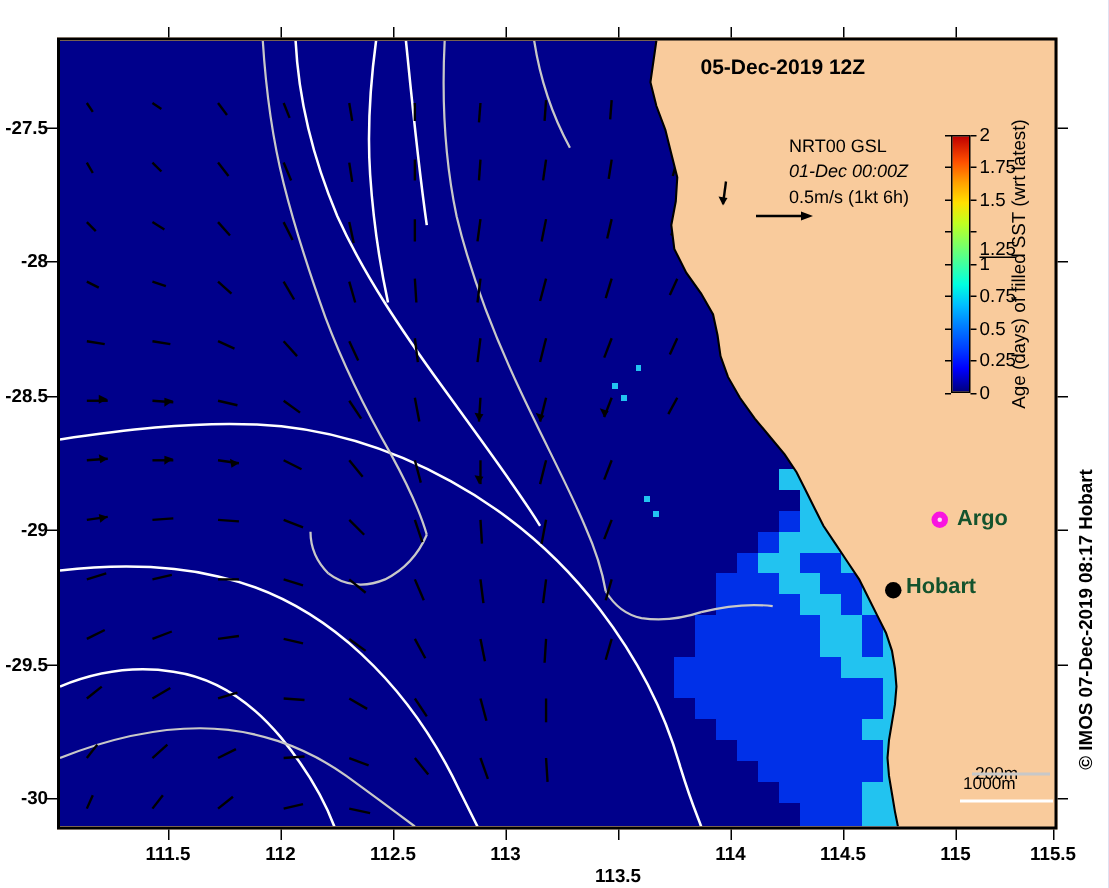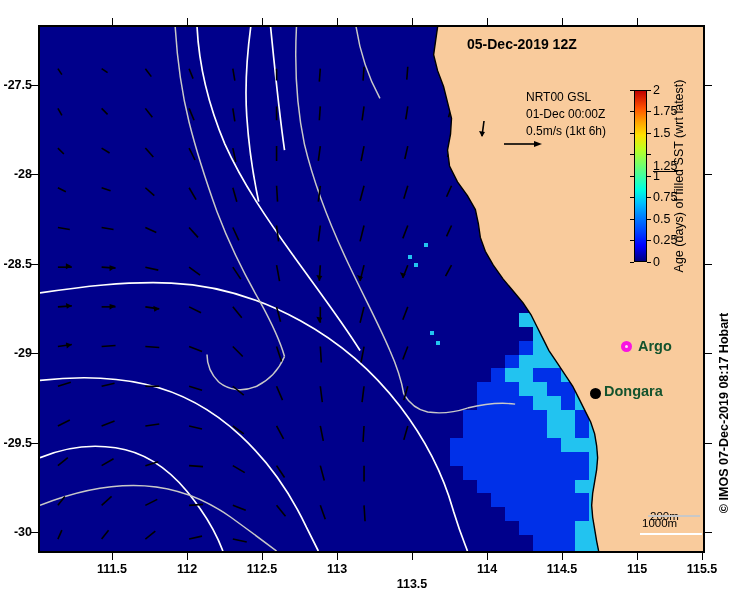--- a/index.html
+++ b/index.html
@@ -342,41 +342,41 @@
                L441,198 L443,212 L448,226 L456,240 L466,254 L476,266
                L486,278 L494,290 L500,302 L506,314 L512,326 L520,338
                L528,350 L536,362 L542,374 L548,386 L554,398 L558,410
                L560,422 L561,434 L560,446 L558,458 L556,470 L555,482
                L556,494 L558,506 L560,518 L562,528" fill="none" stroke="#000000" stroke-width="1.4"></path>
     </svg>
 
     <div class="title-lbl" style="left:427px;top:9px;">05-Dec-2019 12Z</div>
 
     <div class="ann" style="left:448px;top:63px;">NRT00 GSL</div>
-    <div class="ann" style="left:448px;top:80px;">01-Dec 00:00Z</div>
+    <div class="ann" style="left:448px;top:80px;font-style:italic;">01-Dec 00:00Z</div>
     <div class="ann" style="left:448px;top:97px;">0.5m/s (1kt 6h)</div>
 
     <svg style="position:absolute;left:437px;top:93px;width:14px;height:18px;" viewBox="0 0 14 18">
       <path d="M7,1 L5,16" stroke="#000" stroke-width="1.6" fill="none"></path>
       <polygon points="5,17 2,11 8,12" fill="#000"></polygon>
     </svg>
 
     <svg style="position:absolute;left:462px;top:111px;width:42px;height:12px;" viewBox="0 0 42 12">
       <path d="M2,6 L34,6" stroke="#000" stroke-width="1.6" fill="none"></path>
       <polygon points="40,6 32,3 32,9" fill="#000"></polygon>
     </svg>
 
     <div class="argo-marker" style="left:581px;top:314px;">
       <div class="core"></div>
       <div class="inner"></div>
     </div>
     <div class="marker-label" style="left:598px;top:311px;">Argo</div>
 
     <div class="dot-marker" style="left:550px;top:361px;"></div>
-    <div class="marker-label" style="left:564px;top:356px;">Dongara</div>
+    <div class="marker-label" style="left:564px;top:356px;">Hobart</div>
 
     <div class="key-lbl" style="left:610px;top:473px;margin-top:10px;">200m</div>
     <div class="key-line" style="left:608px;top:488px;width:52px;background:#c8c8c8;"></div>
     <div class="key-lbl" style="left:602px;top:490px;">1000m</div>
     <div class="key-line" style="left:600px;top:506px;width:62px;background:#ffffff;"></div>
   </div>
 
   <div>
     <div class="tick-x" style="left:112px;"></div>
     <div class="tick-x" style="left:187px;"></div>

